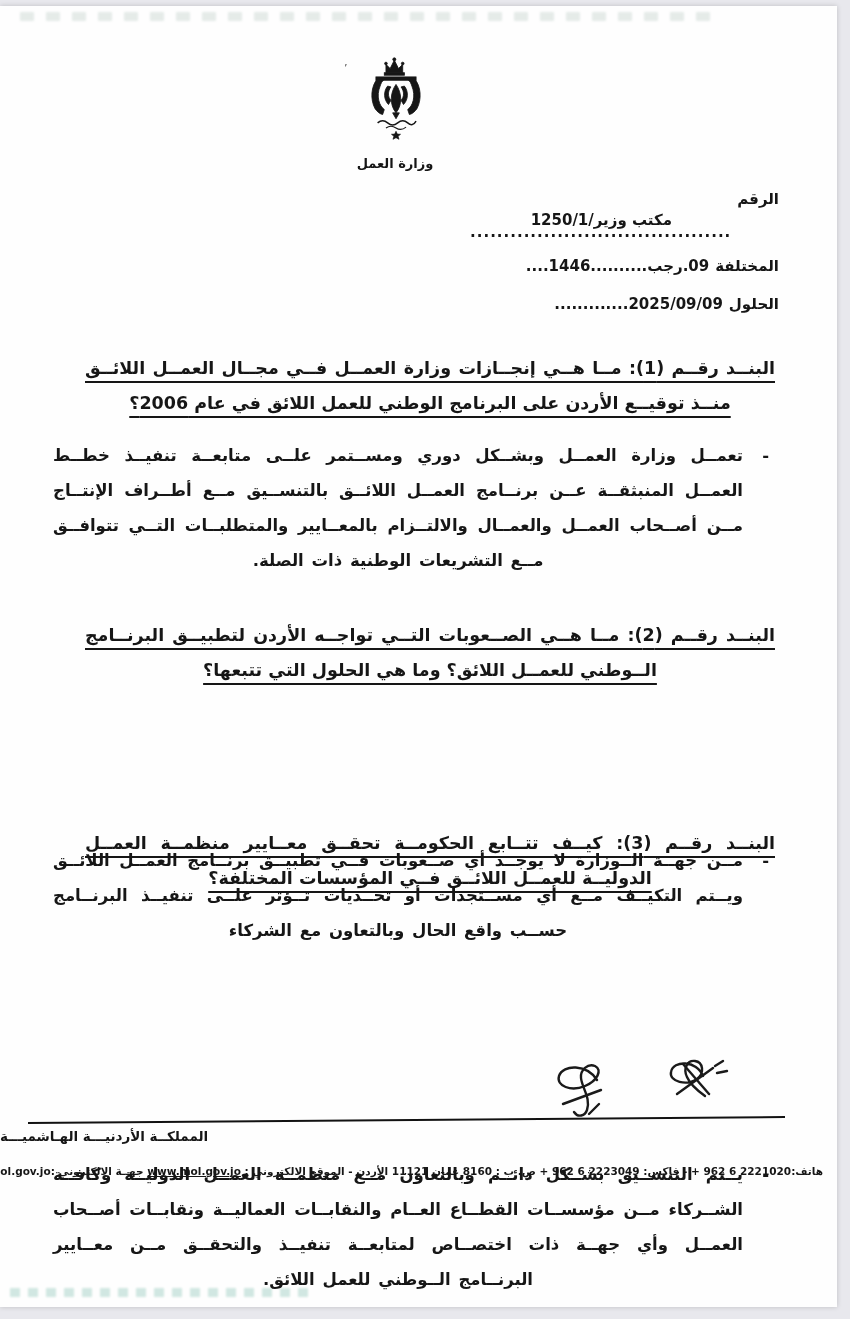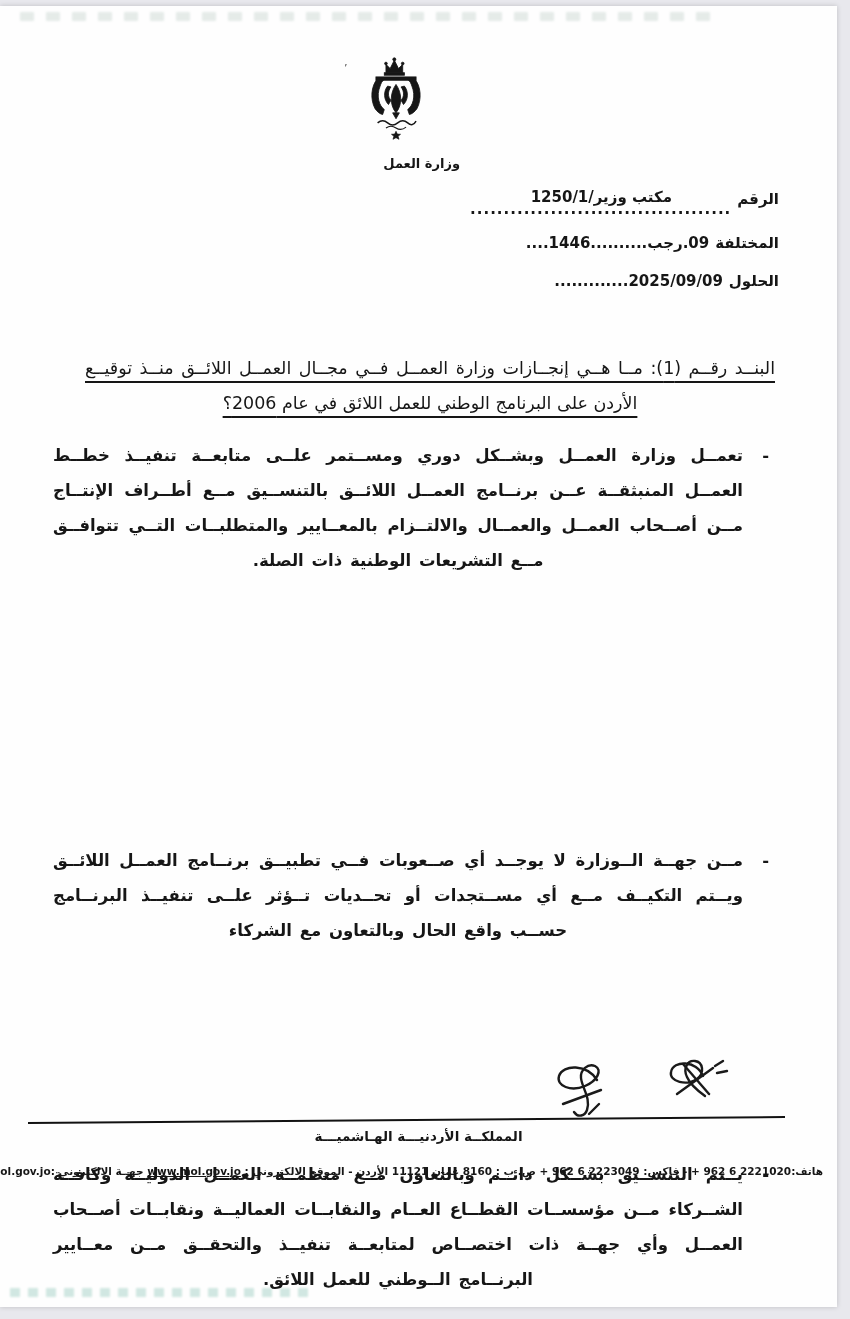--- a/index.html
+++ b/index.html
@@ -17,51 +17,51 @@
   
   .bleed{position:absolute;height:9px;opacity:.16;filter:blur(1px);
     background:repeating-linear-gradient(90deg,#6a8f7d 0 14px,transparent 14px 26px);}
   .bleed.top{left:20px;right:120px;top:6px;}
   .bleed.bottom{left:10px;width:300px;top:1282px;opacity:.28;
     background:repeating-linear-gradient(90deg,#5fae9b 0 10px,transparent 10px 18px);}
   .speck{position:absolute;left:344px;top:56px;font-size:11px;color:#555;}
 
   
   .emblem{position:absolute;left:352px;top:50px;width:88px;height:92px;}
-  .ministry{position:absolute;left:330px;top:150px;width:130px;
+  .ministry{position:absolute;left:330px;top:150px;width:130px;text-align:center;
     font-size:13px;font-weight:bold;}
 
   
   .refblock{position:absolute;top:184px;right:58px;width:330px;direction:rtl;
     font-weight:bold;font-size:15px;}
   .refrow{display:flex;align-items:flex-start;margin-bottom:20px;}
   .reflabel{white-space:nowrap;margin-left:6px;}
   .refstack{display:flex;flex-direction:column;align-items:center;}
-  .refstack .val{font-size:15px;line-height:15px;}
+  .refstack .val{font-size:15px;line-height:15px;margin-top:23px;}
   .refstack .dots{letter-spacing:1px;line-height:10px;margin-top:-1px;white-space:nowrap;overflow:hidden;max-width:260px;}
   .refrow .inline-val{white-space:nowrap;}
 
   
   .block{position:absolute;right:62px;width:690px;direction:rtl;}
   .heading{
-    font-size:17.5px;font-weight:normal;line-height:35px;margin:0;
+    font-size:17.5px;font-weight:bold;line-height:35px;margin:0;
     text-align:justify;text-align-last:center;
     text-decoration:underline;text-decoration-thickness:1.7px;text-underline-offset:7px;
   }
   .bullet{position:relative;padding-right:32px;font-size:16.5px;font-weight:bold;
     line-height:35px;text-align:justify;text-align-last:center;word-spacing:2px;}
   .bullet .dash{position:absolute;right:6px;top:0;font-weight:bold;}
 
   
   .sig{position:absolute;right:72px;top:1040px;width:230px;height:80px;}
 
   
   .rule{position:absolute;left:28px;right:52px;top:1113px;height:0;
     border-top:2.2px solid #121212;transform:rotate(-0.45deg);}
-  .kingdom{position:absolute;left:0;right:0;top:1122px;text-align:center;
+  .kingdom{position:absolute;left:0;right:0;top:1122px;text-align:left;
     font-size:13.5px;font-weight:bold;}
   .contact{position:absolute;left:14px;right:14px;top:1148px;direction:rtl;
     font-size:10.5px;font-weight:bold;text-align:center;white-space:nowrap;}
   .contact .site{text-decoration:underline;margin-top:48px;}
 </style>
 </head>
 <body>
 
 <div class="page ink">
 
@@ -116,25 +116,27 @@
       <span class="inline-val">2025/09/09.............</span>
     </div>
   </div>
 
   <p class="block heading" style="top:345px">البنــد رقــم (1): مــا هــي إنجــازات وزارة العمــل فــي مجــال العمــل اللائــق منــذ توقيــع الأردن على البرنامج الوطني للعمل اللائق في عام 2006؟</p>
   <div class="block bullet" style="top:432px">
     <span class="dash">-</span>
     <span>تعمــل وزارة العمــل وبشــكل دوري ومســتمر علــى متابعــة تنفيــذ خطــط العمــل المنبثقــة عــن برنــامج العمــل اللائــق بالتنســيق مــع أطــراف الإنتــاج مــن أصــحاب العمــل والعمــال والالتــزام بالمعــايير والمتطلبــات التــي تتوافــق مــع التشريعات الوطنية ذات الصلة.</span>
   </div>
 
+  <p class="block heading" style="top:612px">البنــد رقــم (2): مــا هــي الصــعوبات التــي تواجــه الأردن لتطبيــق البرنــامج الــوطني للعمــل اللائق؟ وما هي الحلول التي تتبعها؟</p>
   <div class="block bullet" style="top:697px">
     <span class="dash">-</span>
     <span>مــن جهــة الــوزارة لا يوجــد أي صــعوبات فــي تطبيــق برنــامج العمــل اللائــق ويــتم التكيــف مــع أي مســتجدات أو تحــديات تــؤثر علــى تنفيــذ البرنــامج حســب واقع الحال وبالتعاون مع الشركاء</span>
   </div>
 
+  <p class="block heading" style="top:820px">البنــد رقــم (3): كيــف تتــابع الحكومــة تحقــق معــايير منظمــة العمــل الدوليــة للعمــل اللائــق فــي المؤسسات المختلفة؟</p>
   <div class="block bullet" style="top:906px">
     <span class="dash">-</span>
     <span>يــتم التنســيق بشــكل دائــم وبالتعاون مــع منظمــة العمــل الدوليــة وكافــة الشــركاء مــن مؤسســات القطــاع العــام والنقابــات العماليــة ونقابــات أصــحاب العمــل وأي جهــة ذات اختصــاص لمتابعــة تنفيــذ والتحقــق مــن معــايير البرنــامج الــوطني للعمل اللائق.</span>
   </div>
 
   <svg class="sig" viewBox="0 0 230 80" aria-hidden="true">
     <g fill="none" stroke="#1a1a1a" stroke-width="2.4" stroke-linecap="round">
 
       <path d="M62,34 C52,18 28,18 24,30 C21,40 36,46 50,40 C62,35 68,24 60,20 C53,17 45,24 46,32 C47,42 56,52 52,64 C50,70 43,72 39,66"></path>
       <path d="M28,58 L66,44"></path>

